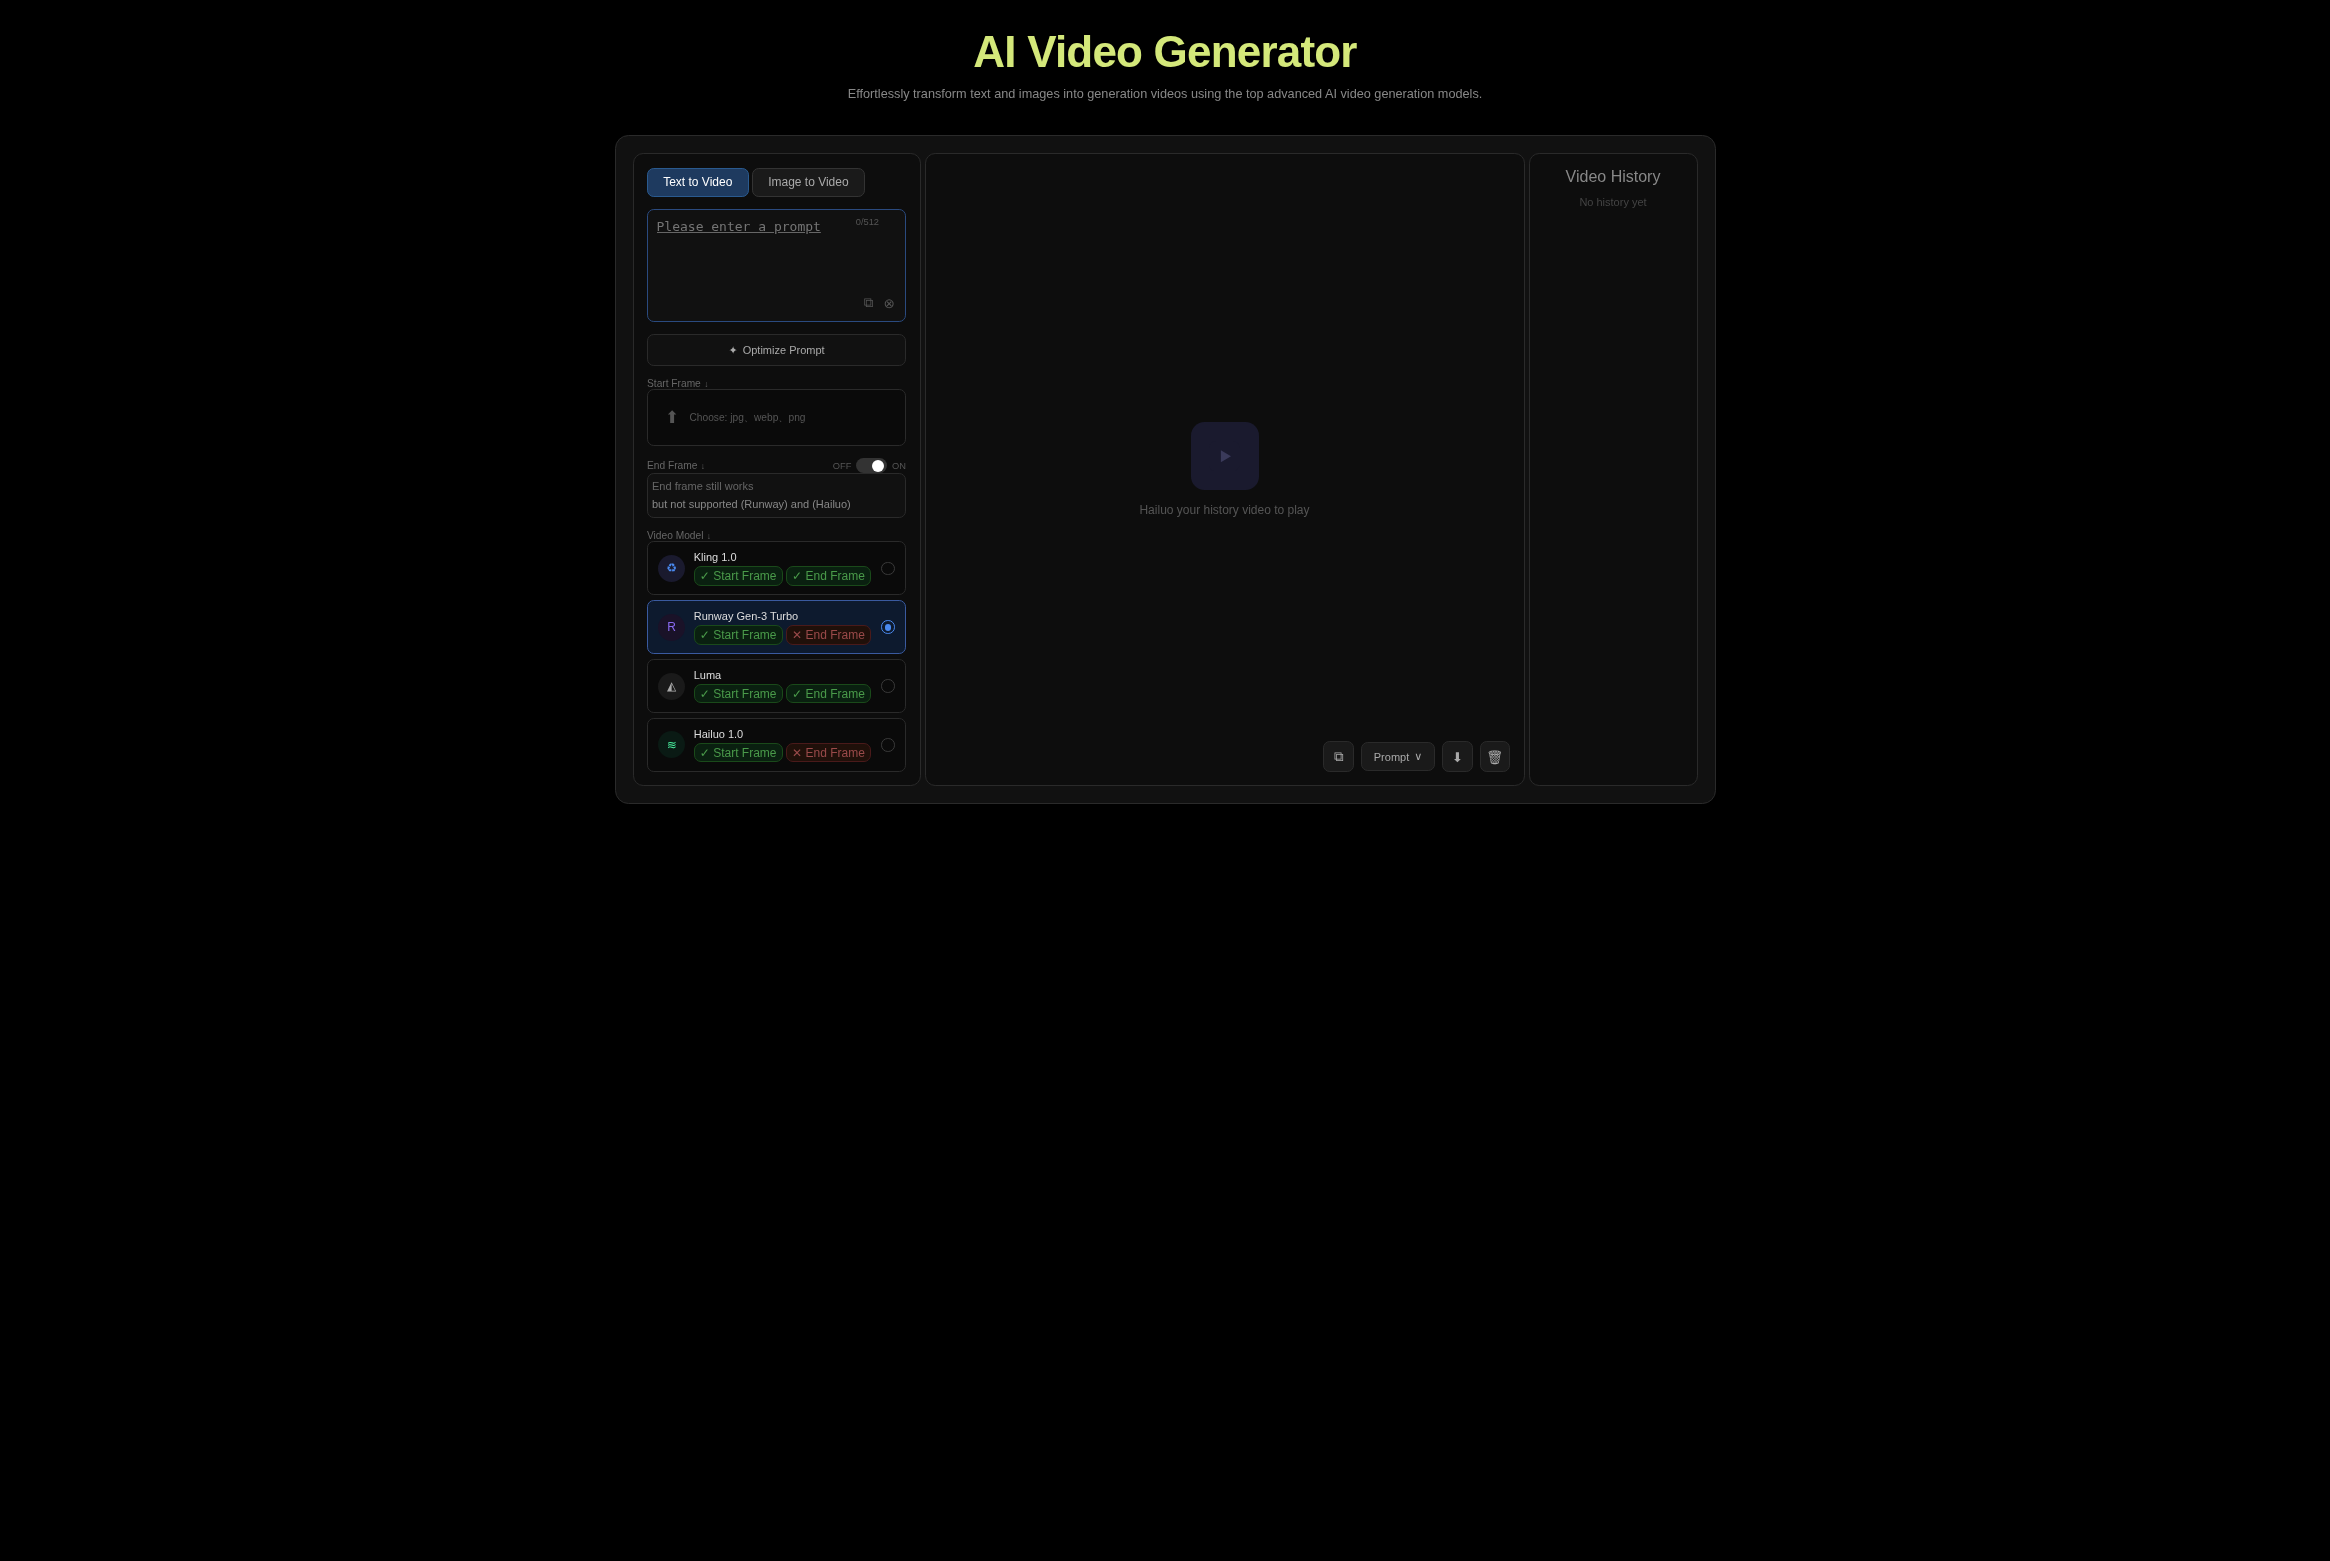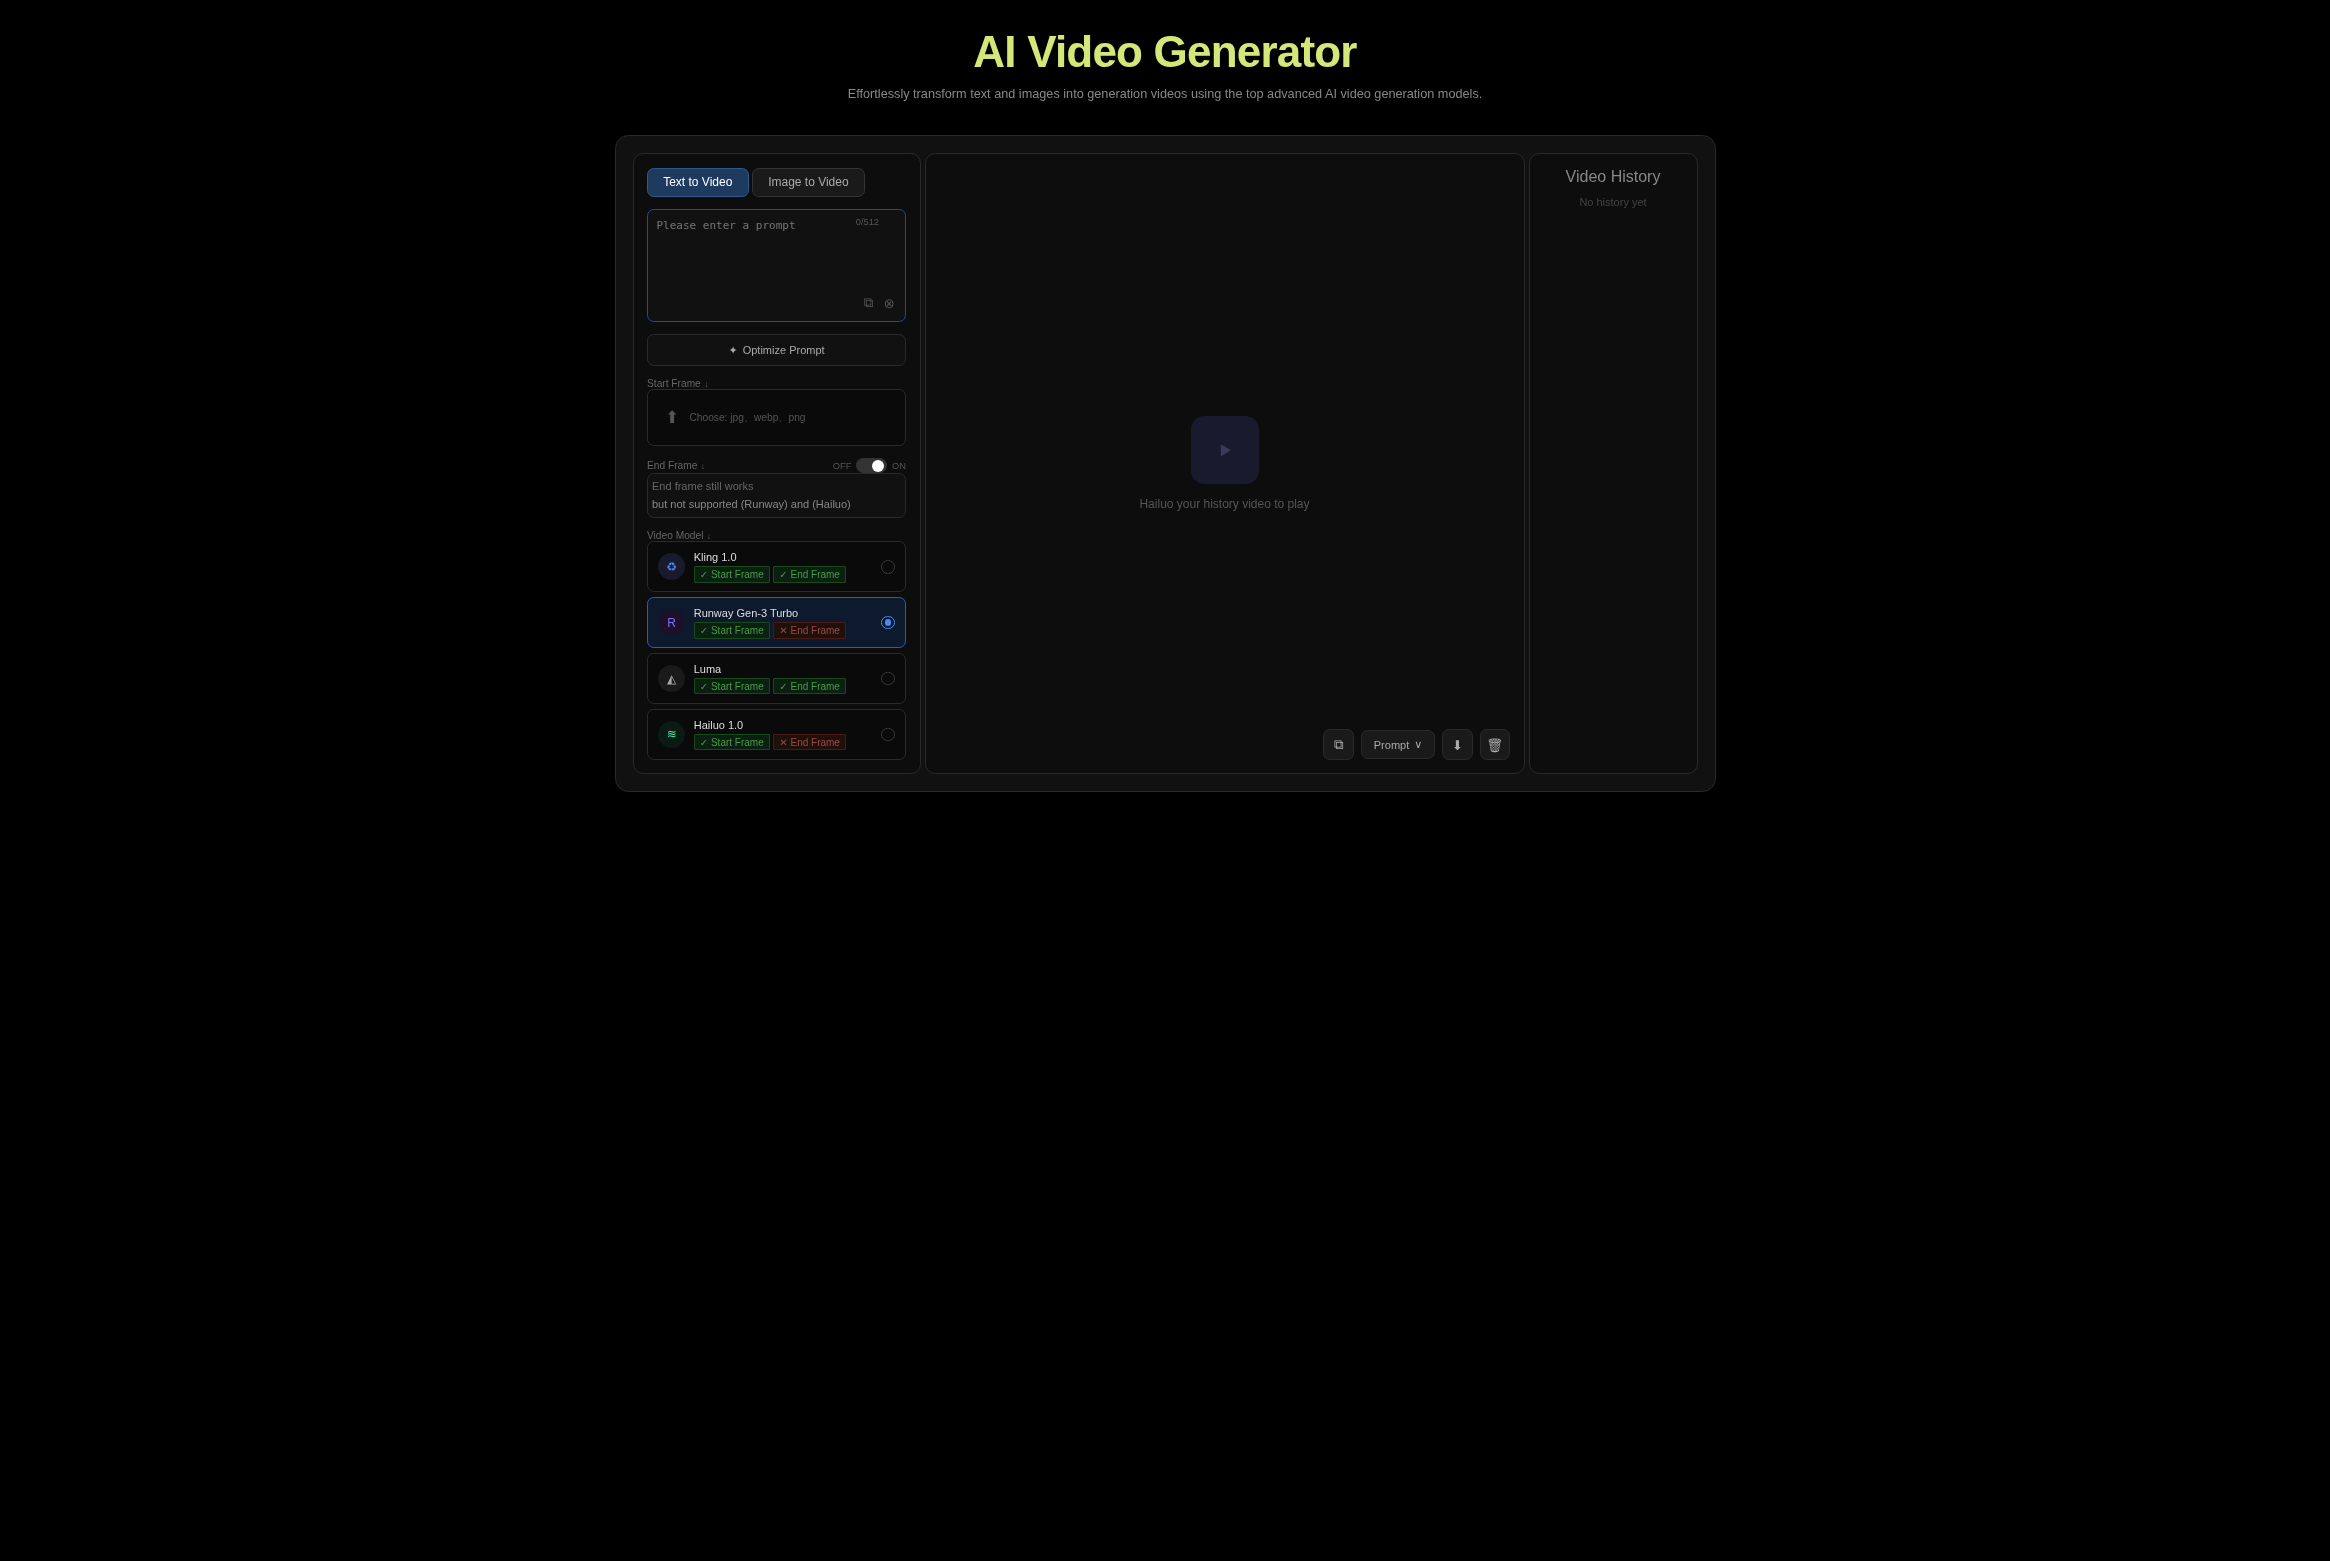--- a/index.html
+++ b/index.html
@@ -89,24 +89,25 @@
       border: 0.8px solid #2a4a7f;
       border-radius: 6.8px;
       padding: 8.5px;
     }
 
     .prompt-textarea {
       width: 100%;
       background: transparent;
       border: none;
       color: #666;
-      font-size: 11px;
+      font-size: 13px;
       resize: none;
       height: 68px;
       outline: none;
+      text-decoration: underline;
     }
 
     .prompt-counter {
       position: absolute;
       top: 6.8px;
       right: 26px;
       font-size: 9.3px;
       color: #555;
     }
 
@@ -277,23 +278,23 @@
       margin-bottom: 3.4px;
     }
 
     .model-tags {
       display: flex;
       gap: 3.4px;
       flex-wrap: wrap;
     }
 
     .model-tag {
-      font-size: 10px;
+      font-size: 12px;
       padding: 1.7px 5.1px;
-      border-radius: 1px;
+      border-radius: 7px;
       display: flex;
       align-items: center;
       gap: 1.7px;
     }
 
     .tag-supported {
       background: #0a2010;
       color: #4a9a4a;
       border: 0.8px solid #1a4a1a;
     }

